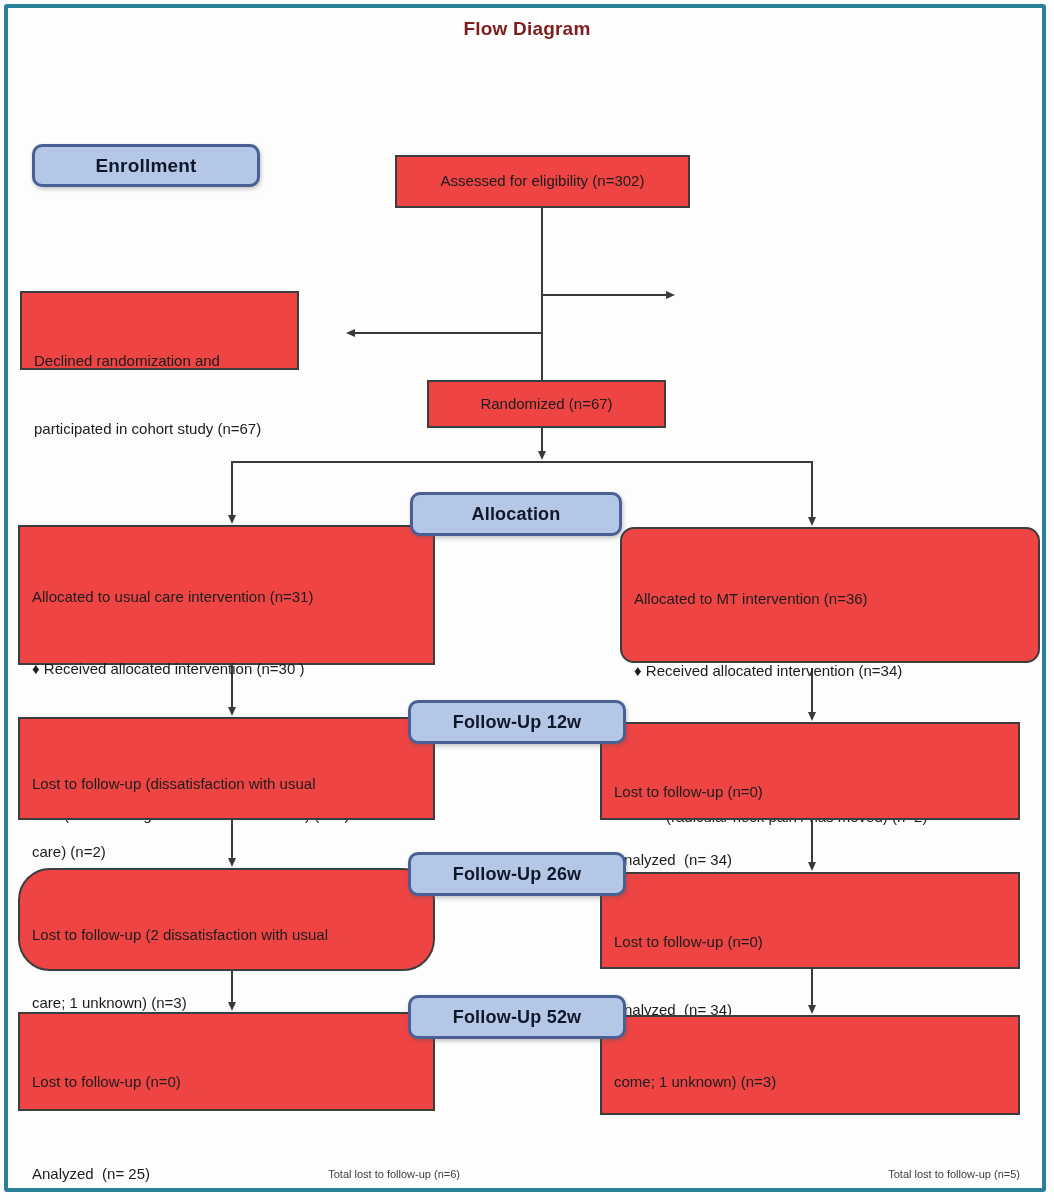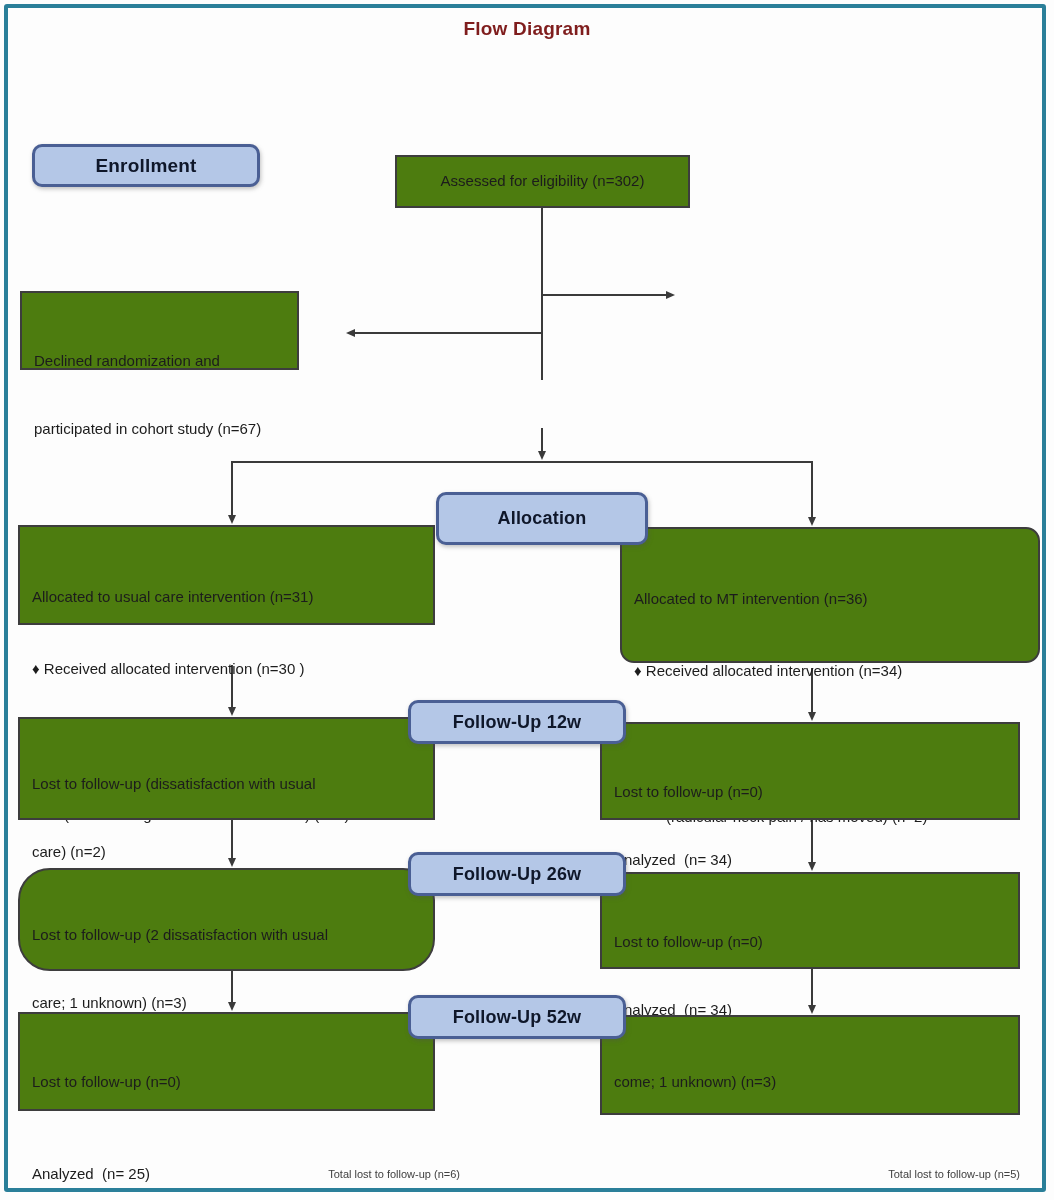--- a/index.html
+++ b/index.html
@@ -10,21 +10,21 @@
   .frame {
     position:absolute; left:4px; top:4px; width:1042px; height:1188px;
     border:4px solid #2a7f99; border-radius:3px; box-sizing:border-box; z-index:0;
   }
   .title {
     position:absolute; top:18px; left:0; width:100%; text-align:center;
     font-size:19px; font-weight:bold; color:#7f1d1d; letter-spacing:.2px; z-index:2;
   }
   .connectors { position:absolute; left:0; top:0; z-index:1; }
   .box {
-    position:absolute; background:#4d7c0f; border:2px solid #3d3d3d; box-sizing:border-box;
+    position:absolute; background:#ef4444; border:2px solid #3d3d3d; box-sizing:border-box;
     color:#1c1c1c; font-size:15px; line-height:1.5; padding:9px 12px;
     white-space:pre-wrap; z-index:2;
   }
   .box.center {
     display:flex; align-items:center; justify-content:center; text-align:center; padding:4px;
   }
   .line { white-space:pre-wrap; }
   .line.indent { padding-left:32px; }
   .line.gap { margin-top:24px; }
   .badge {
@@ -63,37 +63,40 @@
       <line x1="232" y1="665" x2="232" y2="708" marker-end="url(#ah)"></line>
       <line x1="812" y1="668" x2="812" y2="713" marker-end="url(#ah)"></line>
       <line x1="232" y1="820" x2="232" y2="859" marker-end="url(#ah)"></line>
       <line x1="812" y1="818" x2="812" y2="863" marker-end="url(#ah)"></line>
       <line x1="232" y1="970" x2="232" y2="1003" marker-end="url(#ah)"></line>
       <line x1="812" y1="968" x2="812" y2="1006" marker-end="url(#ah)"></line>
     </g>
   </svg>
 
   <div class="badge" style="left:32px; top:144px; width:228px; height:43px; font-size:19px;">Enrollment</div>
-  <div class="badge" style="left:436px; top:492px; width:212px; height:53px;">Allocation</div>
+  <div class="badge" style="left:410px; top:492px; width:212px; height:44px;">Allocation</div>
   <div class="badge" style="left:408px; top:700px; width:218px; height:44px;">Follow-Up 12w</div>
   <div class="badge" style="left:408px; top:852px; width:218px; height:44px;">Follow-Up 26w</div>
   <div class="badge" style="left:408px; top:995px; width:218px; height:44px;">Follow-Up 52w</div>
 
   <div class="box center" style="left:395px; top:155px; width:295px; height:53px;">
     <span class="line">Assessed for eligibility (n=302)</span>
   </div>
 
 
   <div class="box" style="left:20px; top:291px; width:279px; height:79px; padding-top:12px;">
     <div class="line">Declined randomization and</div>
     <div class="line">participated in cohort study (n=67)</div>
   </div>
 
+  <div class="box center" style="left:427px; top:380px; width:239px; height:48px;">
+    <span class="line">Randomized (n=67)</span>
+  </div>
 
-  <div class="box" style="left:18px; top:525px; width:417px; height:100px; line-height:1.62;">
+  <div class="box" style="left:18px; top:525px; width:417px; height:140px; line-height:1.62;">
     <div class="line">Allocated to usual care intervention (n=31)</div>
     <div class="line">♦ Received allocated intervention (n=30 )</div>
     <div class="line">♦ Did not receive allocated intervention</div>
     <div class="line indent">(reduced migraine before usual care) (n=1)</div>
   </div>
 
   <div class="box" style="left:620px; top:527px; width:420px; height:136px; line-height:1.62;border-radius:14px;">
     <div class="line">Allocated to MT intervention (n=36)</div>
     <div class="line">♦ Received allocated intervention (n=34)</div>
     <div class="line">♦ Did not receive allocated intervention</div>

